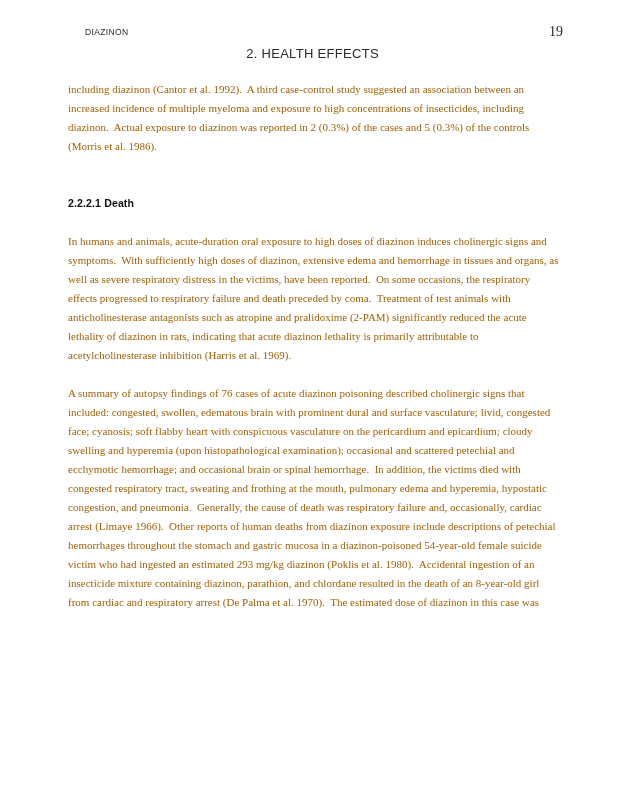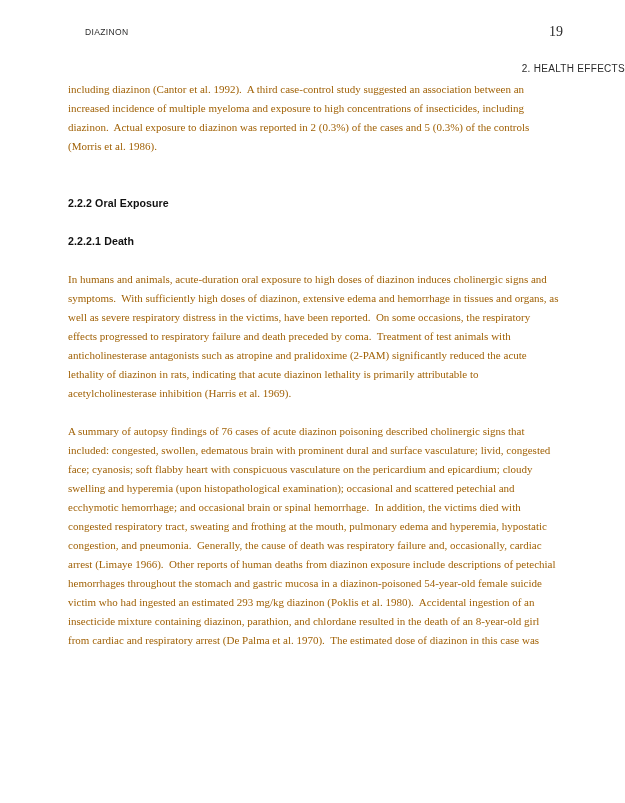--- a/index.html
+++ b/index.html
@@ -45,26 +45,25 @@
     font-family: "Liberation Serif", "DejaVu Serif", serif;
     font-size: 14px;
     color: #2b2b2b;
   }
 
   .chapter-title {
     position: absolute;
     top: 46px;
     left: 0;
     right: 0;
-    text-align: right;
+    text-align: center;
     font-family: "Liberation Sans", "DejaVu Sans", sans-serif;
-    font-size: 10px;
+    font-size: 13px;
     letter-spacing: 0.3px;
     color: #2b2b2b;
-    margin-top: 17px;
   }
 
   
   .content {
     position: absolute;
     top: 80px;
     left: 68px;
     width: 492px;
   }
 
@@ -104,21 +103,20 @@
 
   <div class="chapter-title">2.  HEALTH EFFECTS</div>
 
   <div class="content">
 
     <p class="body-text">including diazinon (Cantor et al. 1992).  A third case-control study suggested an association between an increased incidence of multiple myeloma and exposure to high concentrations of insecticides, including diazinon.  Actual exposure to diazinon was reported in 2 (0.3%) of the cases and 5 (0.3%) of the controls (Morris et al. 1986).</p>
 
 
     <div class="spacer-line"></div>
 
-    <h2 class="section-heading">2.2.2   Oral Exposure</h2>
 
     <h3 class="section-heading">2.2.2.1  Death</h3>
 
     <p class="body-text">In humans and animals, acute-duration oral exposure to high doses of diazinon induces cholinergic signs and symptoms.  With sufficiently high doses of diazinon, extensive edema and hemorrhage in tissues and organs, as well as severe respiratory distress in the victims, have been reported.  On some occasions, the respiratory effects progressed to respiratory failure and death preceded by coma.  Treatment of test animals with anticholinesterase antagonists such as atropine and pralidoxime (2-PAM) significantly reduced the acute lethality of diazinon in rats, indicating that acute diazinon lethality is primarily attributable to acetylcholinesterase inhibition (Harris et al. 1969).</p>
 
     <p class="body-text">A summary of autopsy findings of 76 cases of acute diazinon poisoning described cholinergic signs that included: congested, swollen, edematous brain with prominent dural and surface vasculature; livid, congested face; cyanosis; soft flabby heart with conspicuous vasculature on the pericardium and epicardium; cloudy swelling and hyperemia (upon histopathological examination); occasional and scattered petechial and ecchymotic hemorrhage; and occasional brain or spinal hemorrhage.  In addition, the victims died with congested respiratory tract, sweating and frothing at the mouth, pulmonary edema and hyperemia, hypostatic congestion, and pneumonia.  Generally, the cause of death was respiratory failure and, occasionally, cardiac arrest (Limaye 1966).  Other reports of human deaths from diazinon exposure include descriptions of petechial hemorrhages throughout the stomach and gastric mucosa in a diazinon-poisoned 54-year-old female suicide victim who had ingested an estimated 293 mg/kg diazinon (Poklis et al. 1980).  Accidental ingestion of an insecticide mixture containing diazinon, parathion, and chlordane resulted in the death of an 8-year-old girl from cardiac and respiratory arrest (De Palma et al. 1970).  The estimated dose of diazinon in this case was</p>
 
   </div>
 </div>
 

